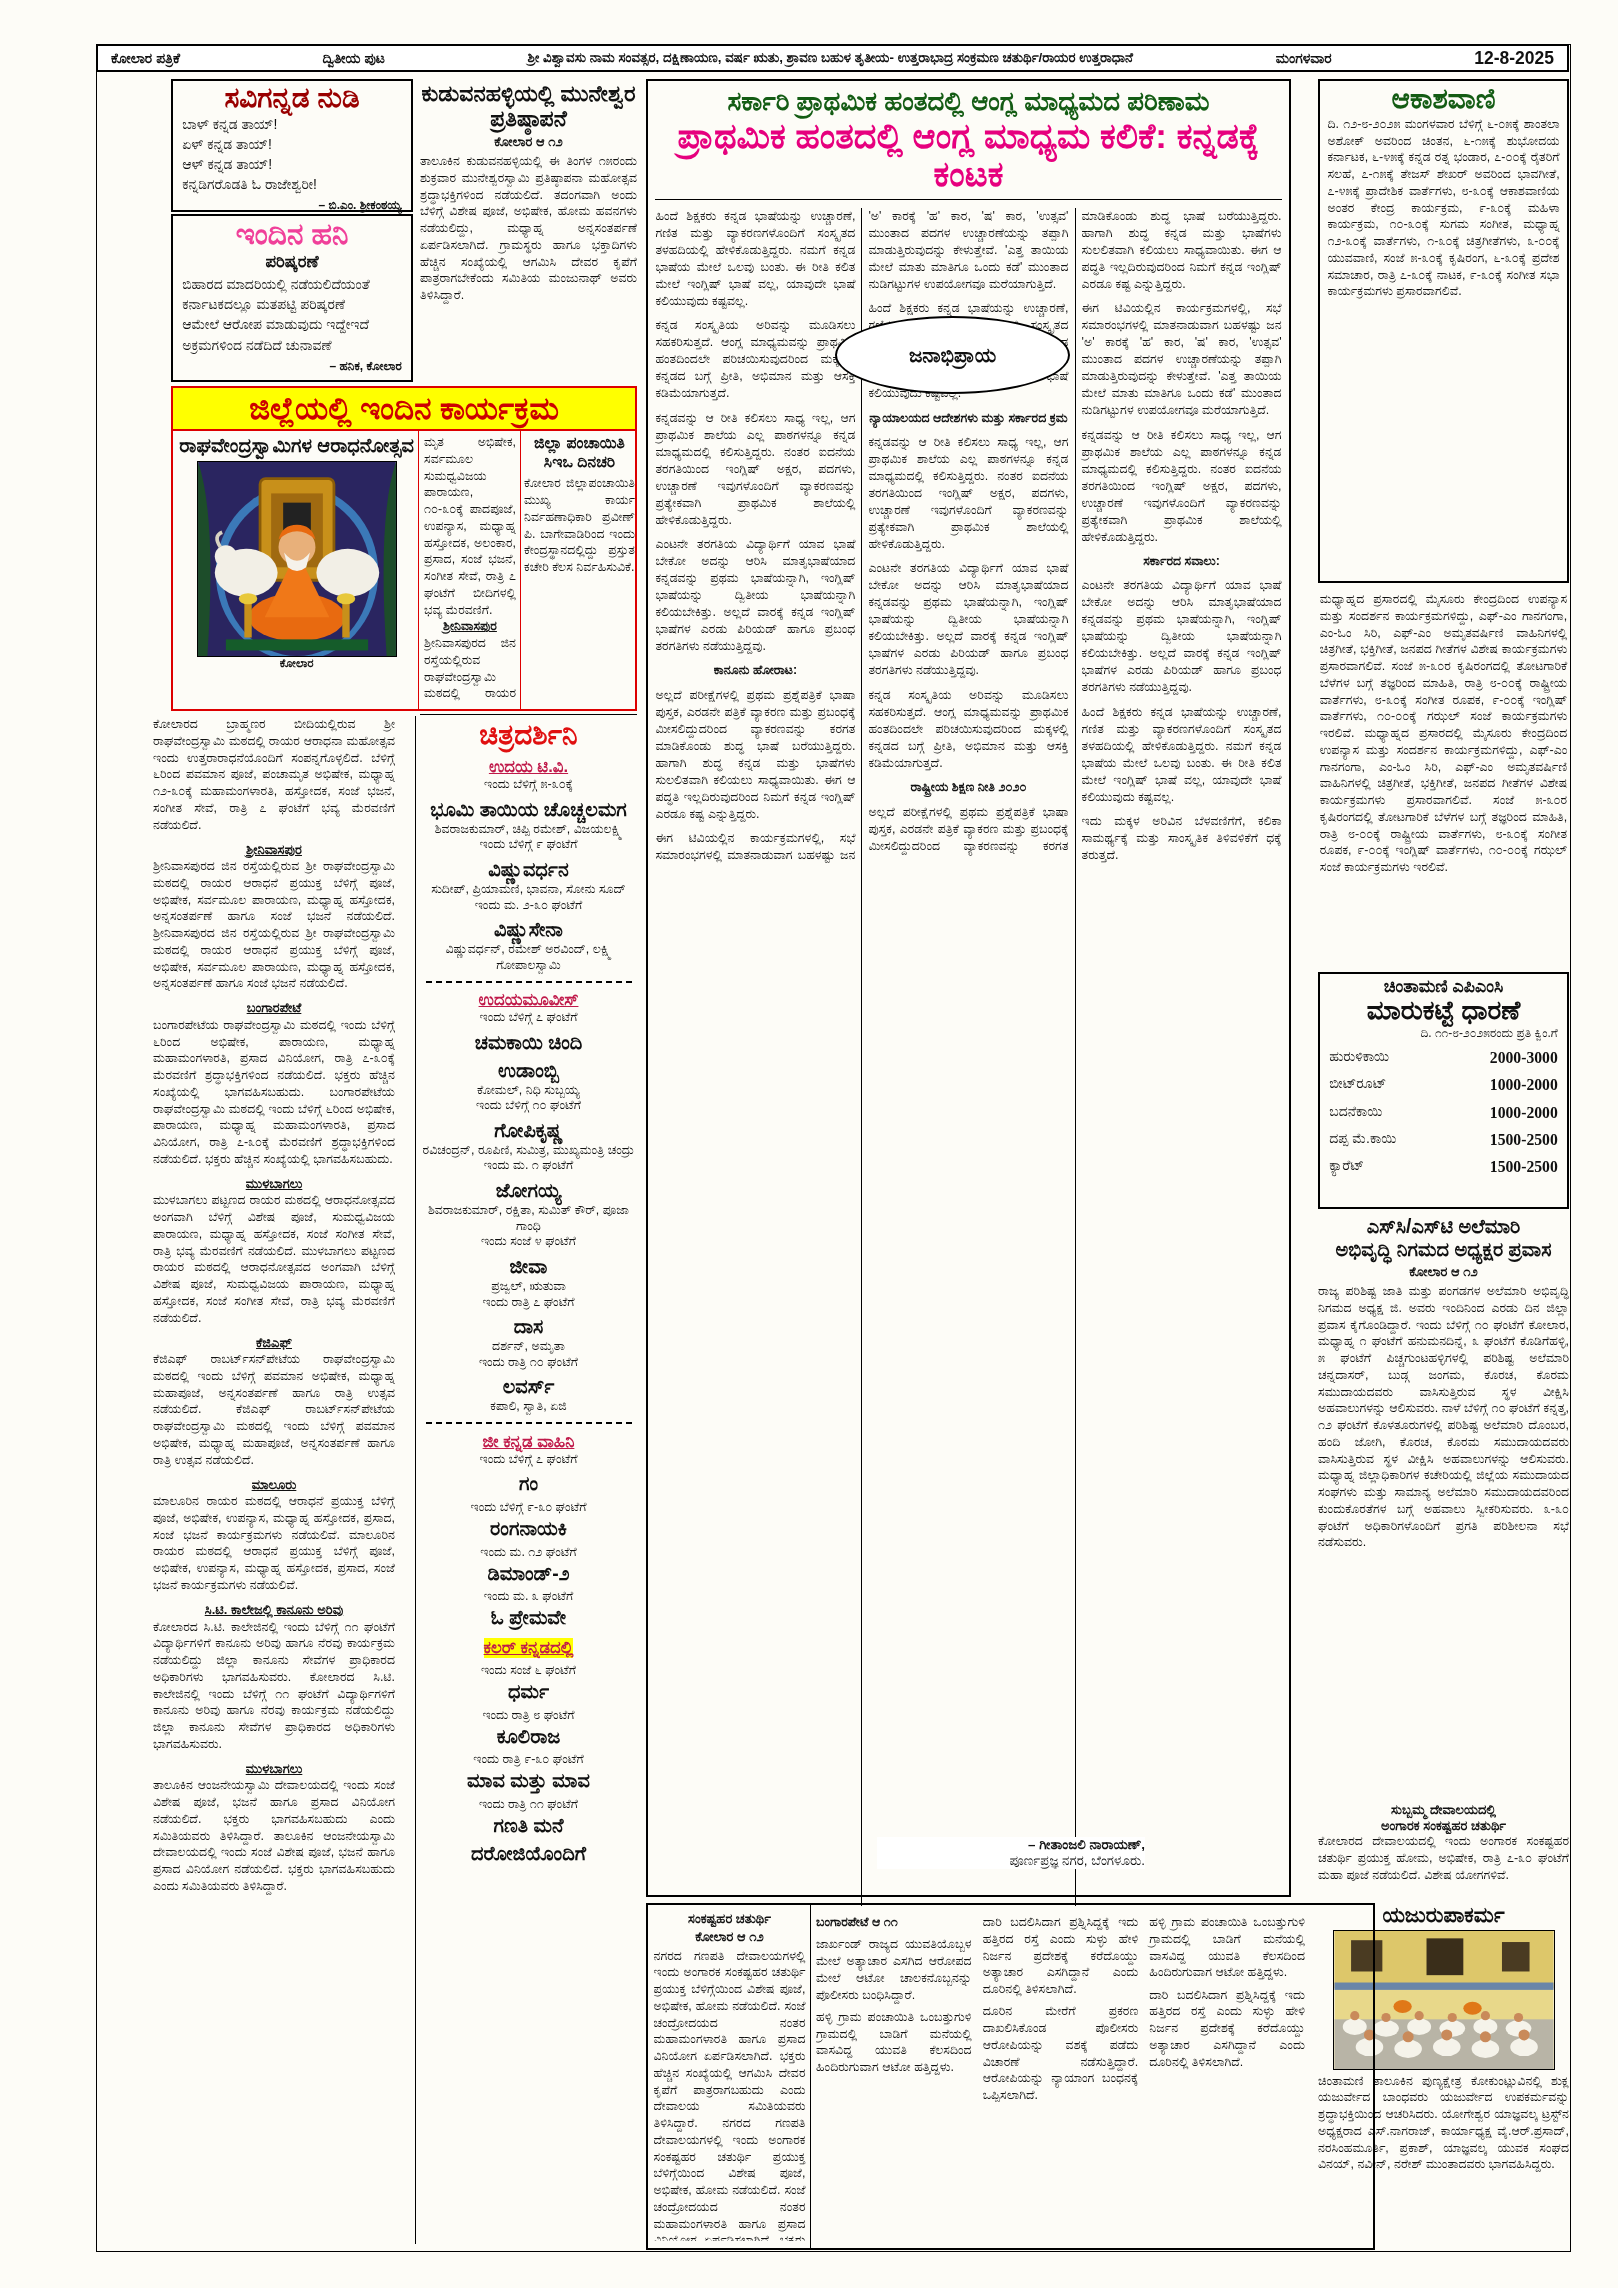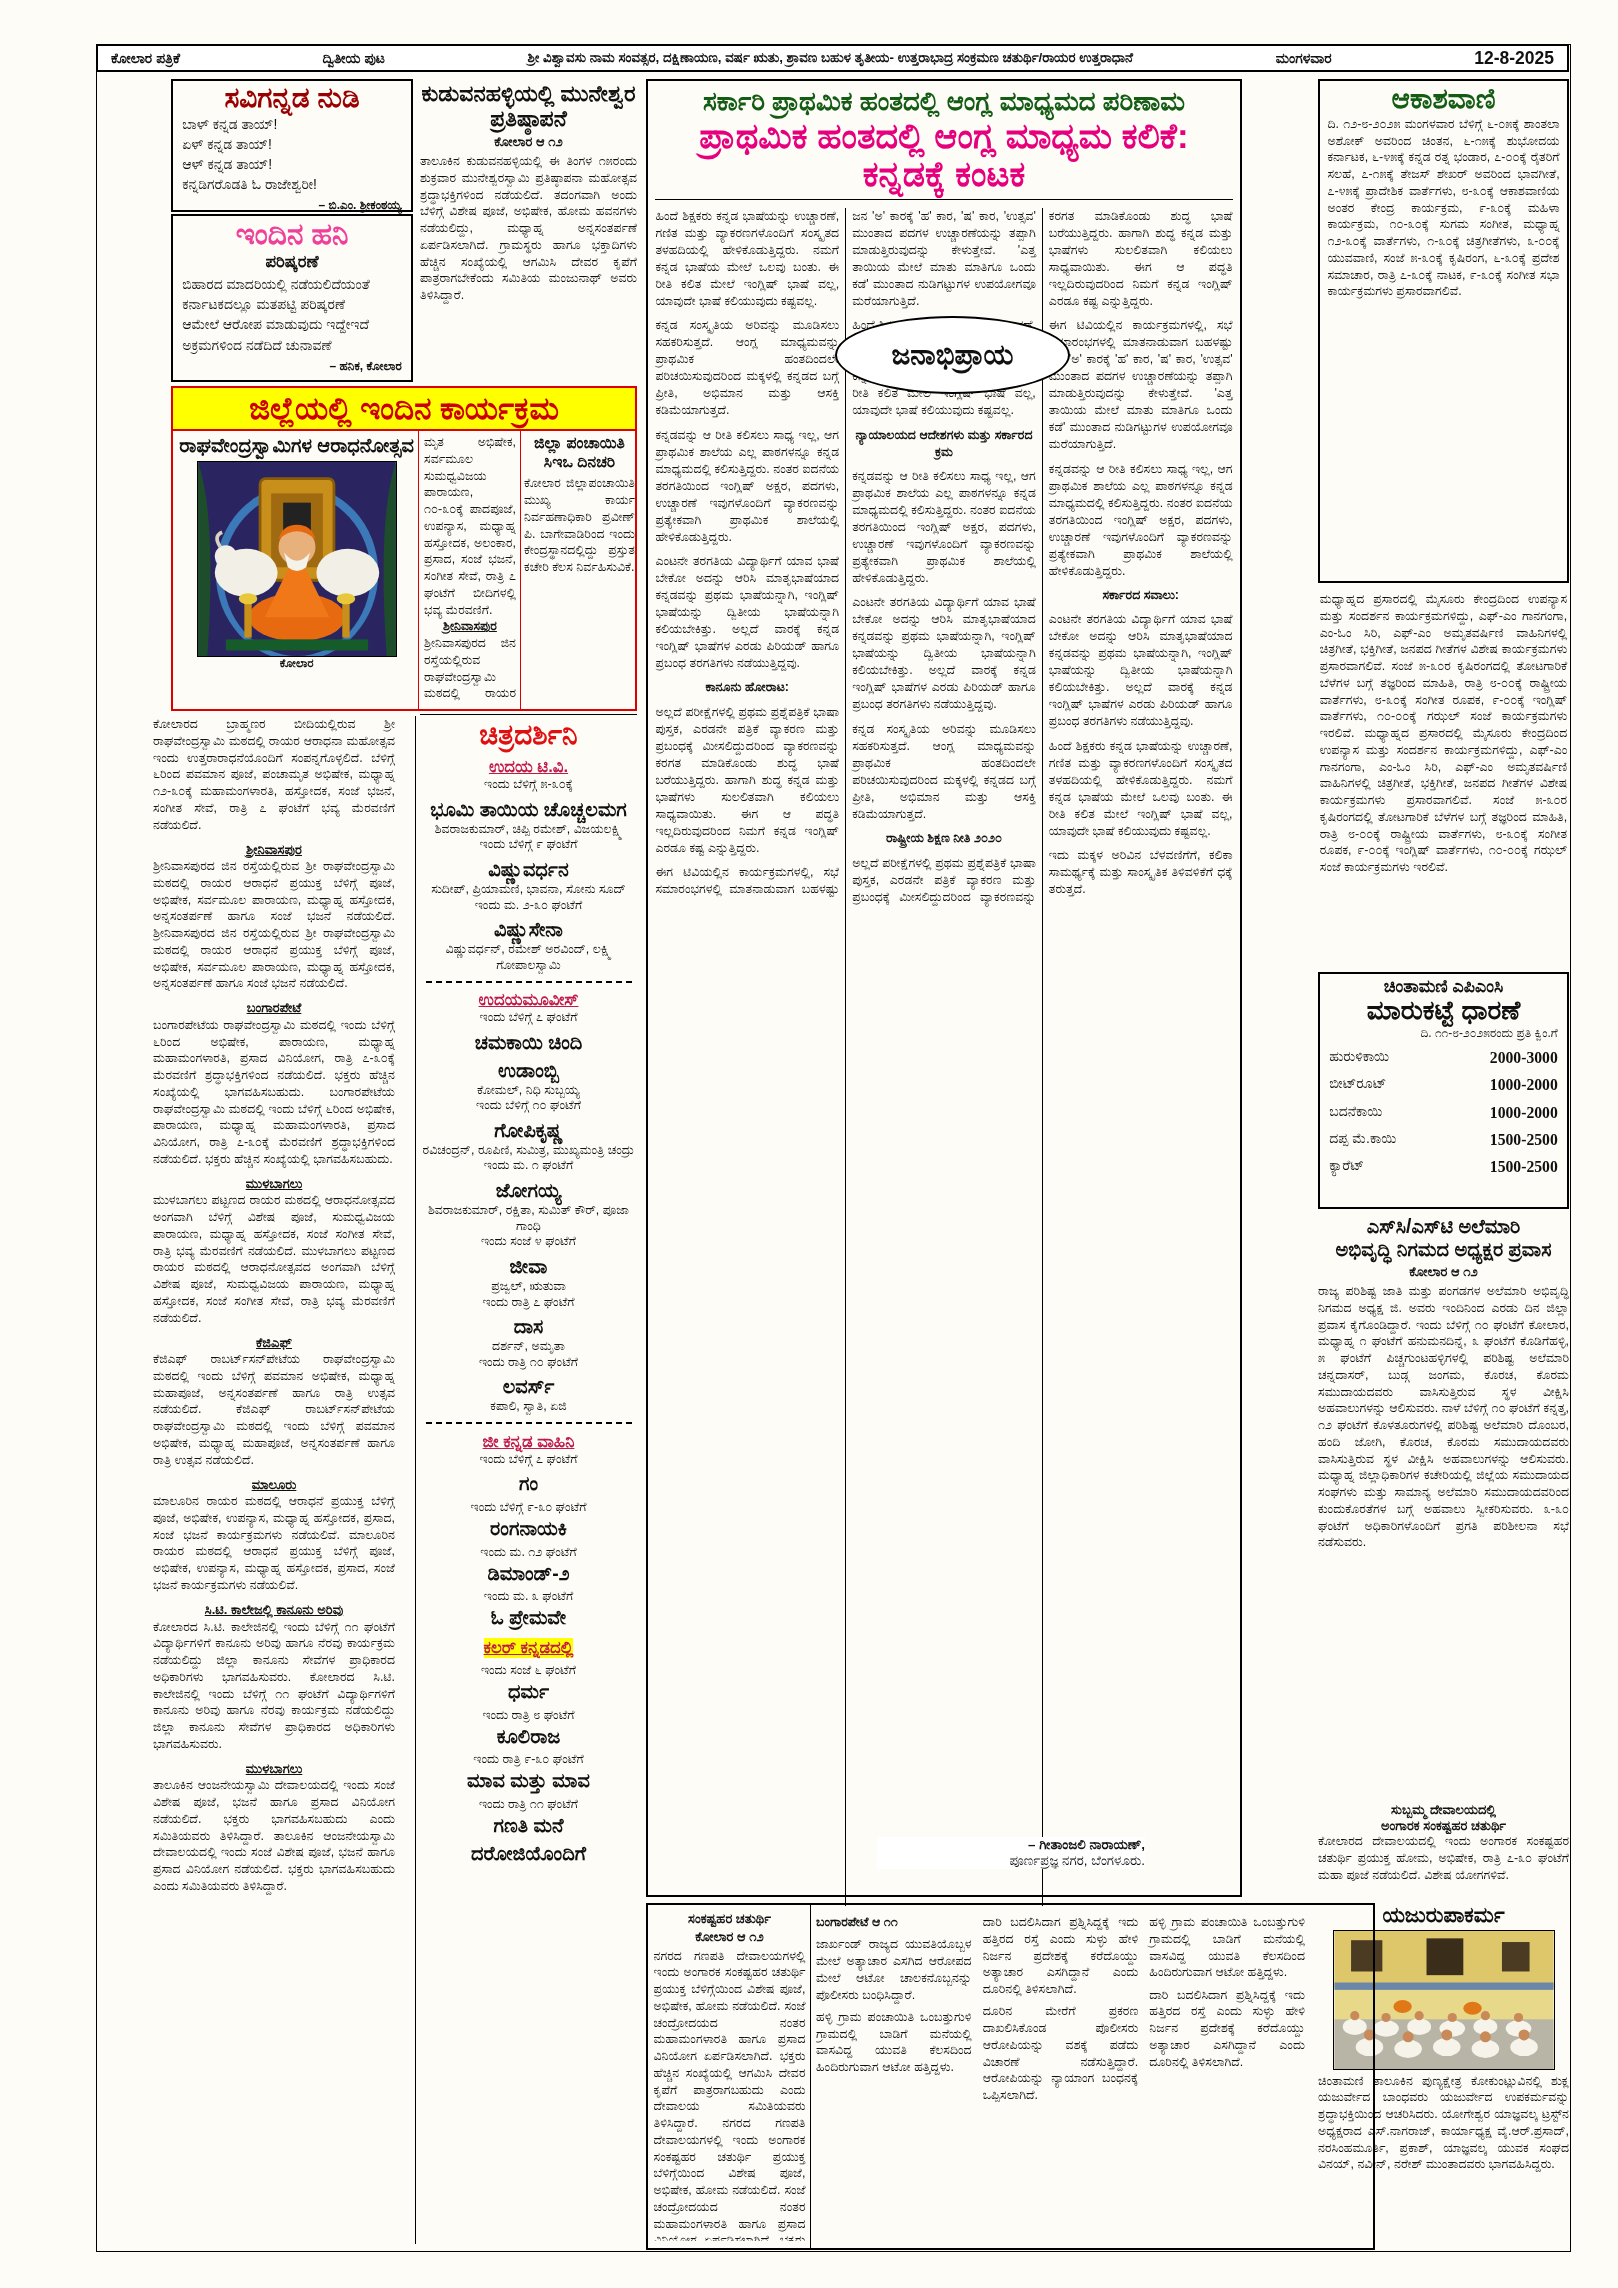--- a/index.html
+++ b/index.html
@@ -57,29 +57,29 @@
   .tvTitle{font-size:28px;font-weight:bold;color:#e01010;text-align:center;margin:1.8px 0 5.5px;}
   .tvch{font-size:16.6px;font-weight:bold;color:#c01a4a;text-decoration:underline;text-align:center;margin-top:3.7px;}
   .tvchhl{background:#ffff00;display:inline-block;}
   .tvtime{font-size:12.5px;text-align:center;}
   .tvmv{font-size:19.4px;font-weight:bold;text-align:center;line-height:1.15;margin:1.8px 0;}
   .tvcast{font-size:12.5px;text-align:center;line-height:1.25;}
   .dash{border-top:2.8px dashed #000;margin:7.4px 5.5px;}
   .tvb{margin-bottom:5.5px;}
 
   
-  #mainBox{left:646px;top:79px;width:596px;height:1818px;border:2.8px solid #000;box-sizing:border-box;padding:5.5px 7.4px;}
+  #mainBox{left:646px;top:79px;width:645px;height:1818px;border:2.8px solid #000;box-sizing:border-box;padding:5.5px 7.4px;}
   .kicker{font-size:26px;font-weight:bold;color:#145c14;text-align:center;line-height:1.1;}
   .mainHead{font-size:35px;font-weight:bold;color:#e6007e;text-align:center;line-height:1.1;margin-top:1.8px;}
   #mainCols{margin-top:7.4px;height:1698px;column-count:3;column-gap:13px;column-rule:0.9px solid #000;
             font-size:12.5px;line-height:1.36;overflow:hidden;}
   #mainCols p{margin:0 0 7.4px;}
   .artSub{font-weight:bold;text-align:center;}
   #bubble{left:835px;top:316px;width:231px;height:74px;border:2.8px solid #000;border-radius:50%;background:#fff;
-          display:flex;align-items:center;justify-content:center;font-size:28px;font-weight:bold;}
+          display:flex;align-items:center;justify-content:center;font-size:20px;font-weight:bold;}
   #mainSig{left:877px;top:1837px;width:268px;background:#fff;font-size:13.4px;font-weight:bold;text-align:right;}
   .headRule{border-top:1.8px solid #000;margin-top:5.5px;}
 
   
   #akashaBox{left:1318px;top:79px;width:251px;height:504px;border:2.8px solid #000;box-sizing:border-box;padding:1.8px 7.4px;}
   .akashaTitle{font-size:28px;font-weight:bold;color:#145c14;text-align:center;}
   #akashaMore{left:1318px;top:591px;width:251px;height:377px;overflow:hidden;padding:0 1.8px;box-sizing:border-box;}
   #marketBox{left:1318px;top:972px;width:251px;height:237px;border:2.8px solid #000;box-sizing:border-box;padding:1.8px 9.2px;}
   .mktKick{font-size:17.5px;font-weight:bold;text-align:center;}
   .mktTitle{font-size:26px;font-weight:bold;text-align:center;line-height:1.05;}

